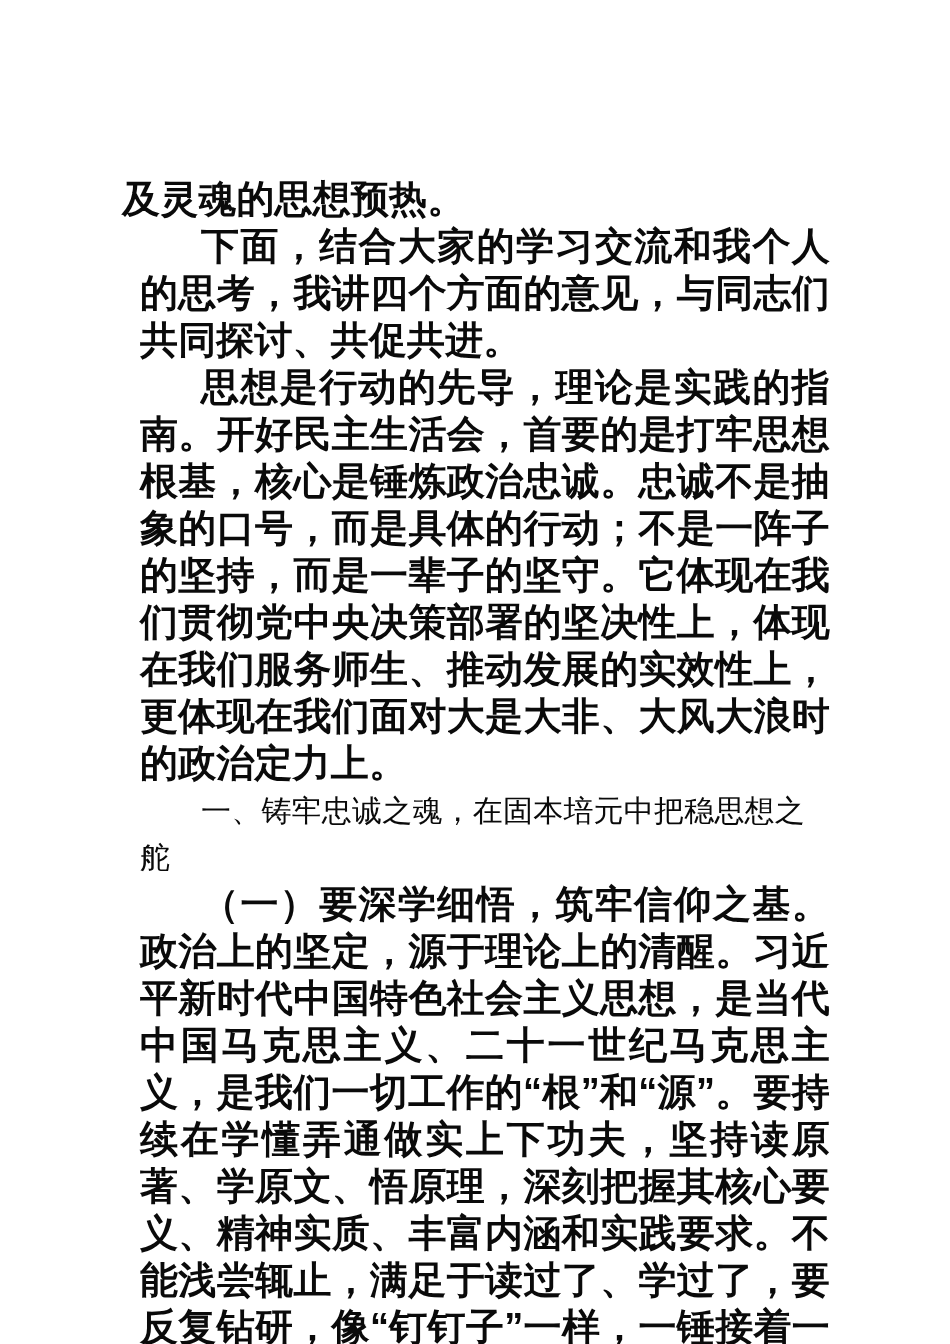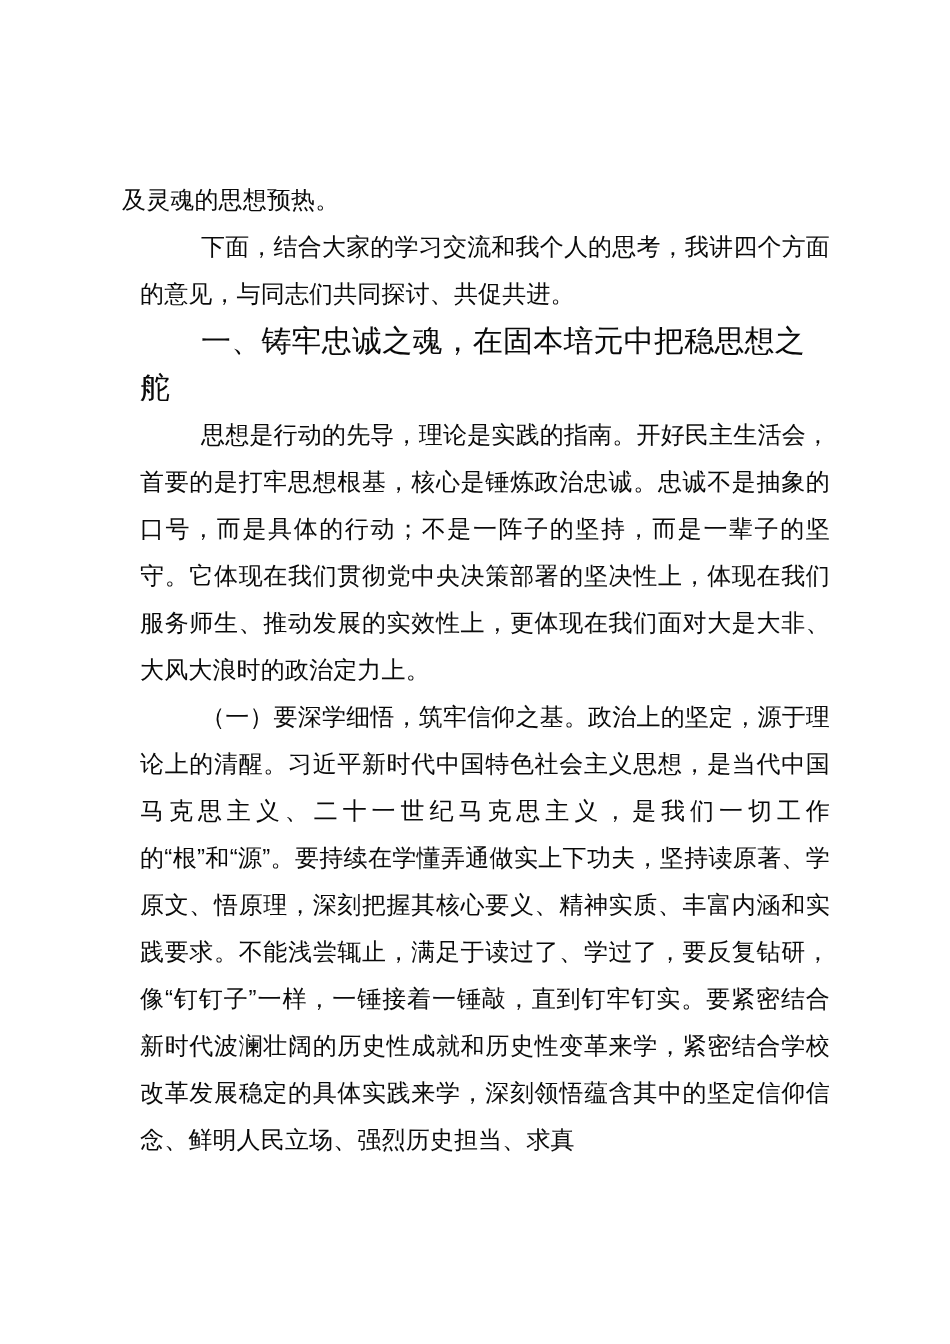--- a/index.html
+++ b/index.html
@@ -19,30 +19,30 @@
 
   .text-column {
     position: absolute;
     left: 122px;
     top: 176px;
     width: 708px;
   }
 
   .para {
     font-family: "Liberation Sans", "DejaVu Sans", sans-serif;
-    font-size: 24px;
+    font-size: 38px;
     line-height: 47px;
     color: #0a0a0a;
     margin: 0;
     padding: 0;
     text-align: justify;
     text-justify: inter-character;
     letter-spacing: 0.15px;
     word-break: break-all;
-    font-weight: 400;
+    font-weight: 700;
     -webkit-font-smoothing: antialiased;
   }
 
   .para.indent {
     text-indent: 61px;
     margin-left: 18px;
   }
 
   .para.heading {
     font-family: "DejaVu Sans", "Liberation Sans", sans-serif;
@@ -55,20 +55,20 @@
 </head>
 <body>
 
 <div class="page">
   <div class="text-column">
 
     <p class="para">及灵魂的思想预热。</p>
 
     <p class="para indent">下面，结合大家的学习交流和我个人的思考，我讲四个方面的意见，与同志们共同探讨、共促共进。</p>
 
+    <p class="para indent">思想是行动的先导，理论是实践的指南。开好民主生活会，首要的是打牢思想根基，核心是锤炼政治忠诚。忠诚不是抽象的口号，而是具体的行动；不是一阵子的坚持，而是一辈子的坚守。它体现在我们贯彻党中央决策部署的坚决性上，体现在我们服务师生、推动发展的实效性上，更体现在我们面对大是大非、大风大浪时的政治定力上。</p>
+
     <p class="para indent heading">一、铸牢忠诚之魂，在固本培元中把稳思想之舵</p>
-
-    <p class="para indent">思想是行动的先导，理论是实践的指南。开好民主生活会，首要的是打牢思想根基，核心是锤炼政治忠诚。忠诚不是抽象的口号，而是具体的行动；不是一阵子的坚持，而是一辈子的坚守。它体现在我们贯彻党中央决策部署的坚决性上，体现在我们服务师生、推动发展的实效性上，更体现在我们面对大是大非、大风大浪时的政治定力上。</p>
 
     <p class="para indent">（一）要深学细悟，筑牢信仰之基。政治上的坚定，源于理论上的清醒。习近平新时代中国特色社会主义思想，是当代中国马克思主义、二十一世纪马克思主义，是我们一切工作的“根”和“源”。要持续在学懂弄通做实上下功夫，坚持读原著、学原文、悟原理，深刻把握其核心要义、精神实质、丰富内涵和实践要求。不能浅尝辄止，满足于读过了、学过了，要反复钻研，像“钉钉子”一样，一锤接着一锤敲，直到钉牢钉实。要紧密结合新时代波澜壮阔的历史性成就和历史性变革来学，紧密结合学校改革发展稳定的具体实践来学，深刻领悟蕴含其中的坚定信仰信念、鲜明人民立场、强烈历史担当、求真</p>
 
   </div>
 </div>
 
 </body></html>

